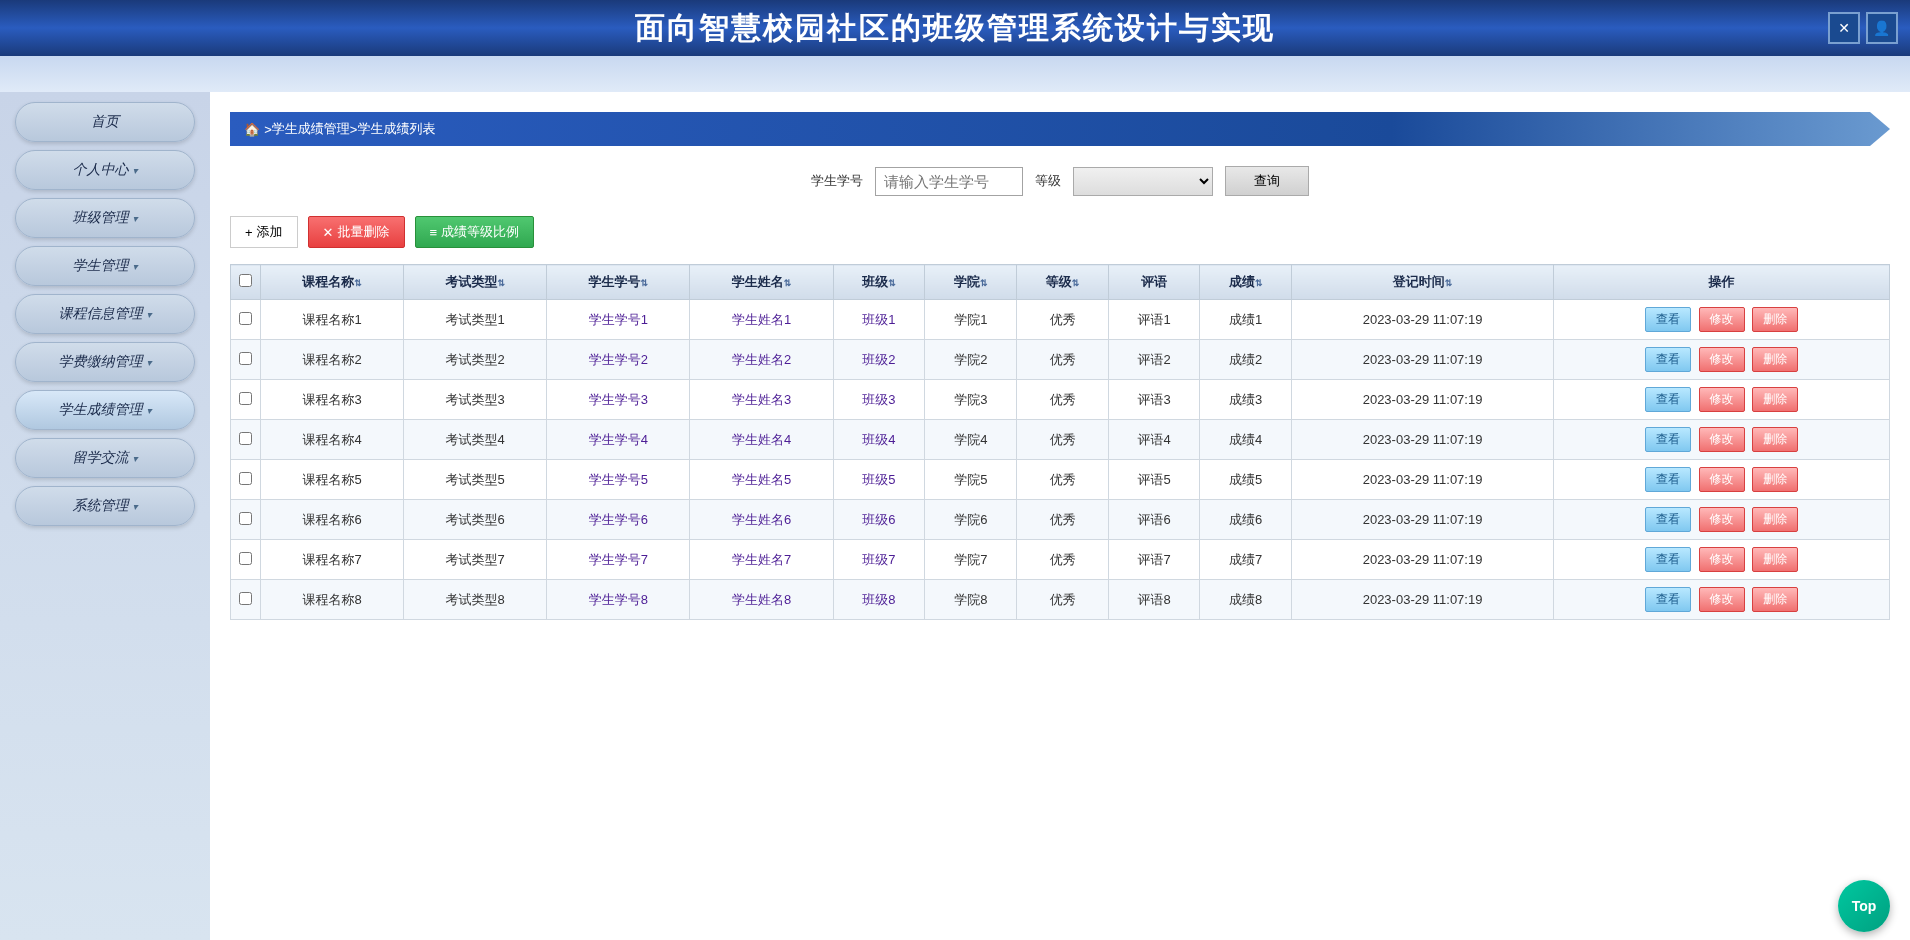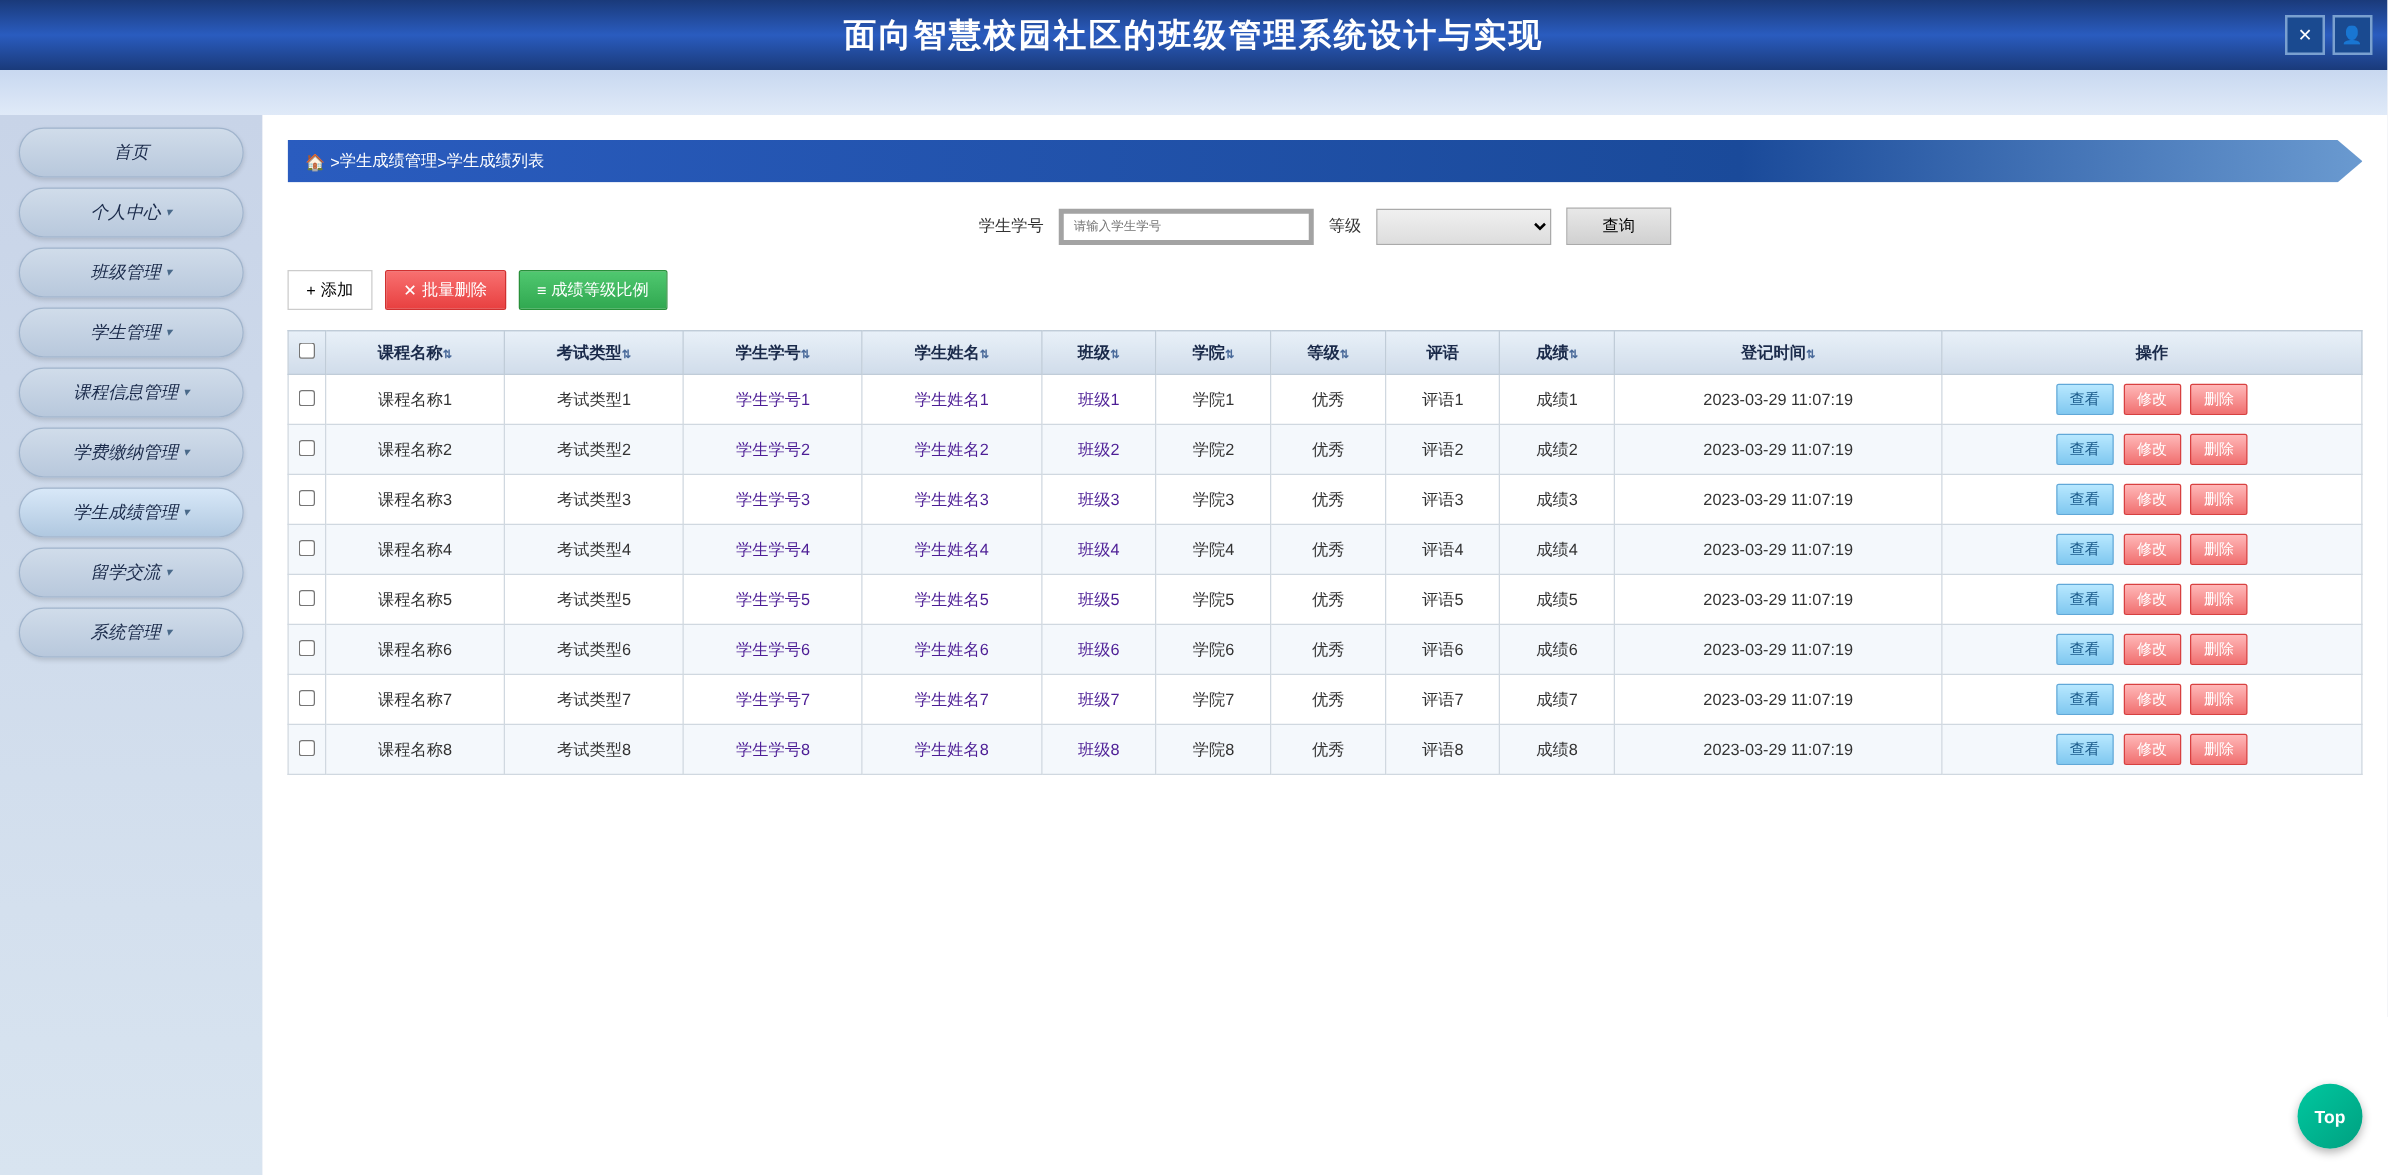--- a/index.html
+++ b/index.html
@@ -10,21 +10,21 @@
       background: linear-gradient(180deg, #1a3a7a 0%, #2a5cbf 50%, #1a3a7a 100%);
       height: 56px;
       display: flex;
       align-items: center;
       justify-content: center;
       position: relative;
       flex-shrink: 0;
     }
     .header-title {
       color: white;
-      font-size: 26px;
+      font-size: 30px;
       font-weight: bold;
       letter-spacing: 2px;
     }
     .header-icons {
       position: absolute;
       right: 12px;
       top: 50%;
       transform: translateY(-50%);
       display: flex;
       gap: 6px;
@@ -109,24 +109,24 @@
     
     .search-area {
       display: flex;
       align-items: center;
       justify-content: center;
       gap: 12px;
       margin-bottom: 20px;
     }
     .search-label { color: #333; font-size: 13px; }
     .search-input {
-      border: 4px solid #a3a3a3;
+      border: 1px solid #a3a3a3;
       padding: 5px 8px;
-      width: 204px;
-      font-size: 10px;
+      width: 148px;
+      font-size: 15px;
     }
     .search-select {
       border: 1px solid #aaa;
       padding: 5px 8px;
       width: 140px;
       font-size: 13px;
       background: linear-gradient(180deg, #f0f0f0, #ddd);
     }
     .search-btn {
       background: linear-gradient(180deg, #e8e8e8, #d0d0d0);
@@ -228,21 +228,21 @@
       color: white;
       border-radius: 2px;
       margin: 0 2px;
     }
 
     .checkbox-col { width: 30px; }
 
     
     .top-btn {
       position: fixed;
-      bottom: 21px;
+      bottom: 8px;
       right: 20px;
       width: 52px;
       height: 52px;
       background: linear-gradient(135deg, #00c8a0, #00a080);
       border-radius: 50%;
       display: flex;
       align-items: center;
       justify-content: center;
       color: white;
       font-size: 14px;

